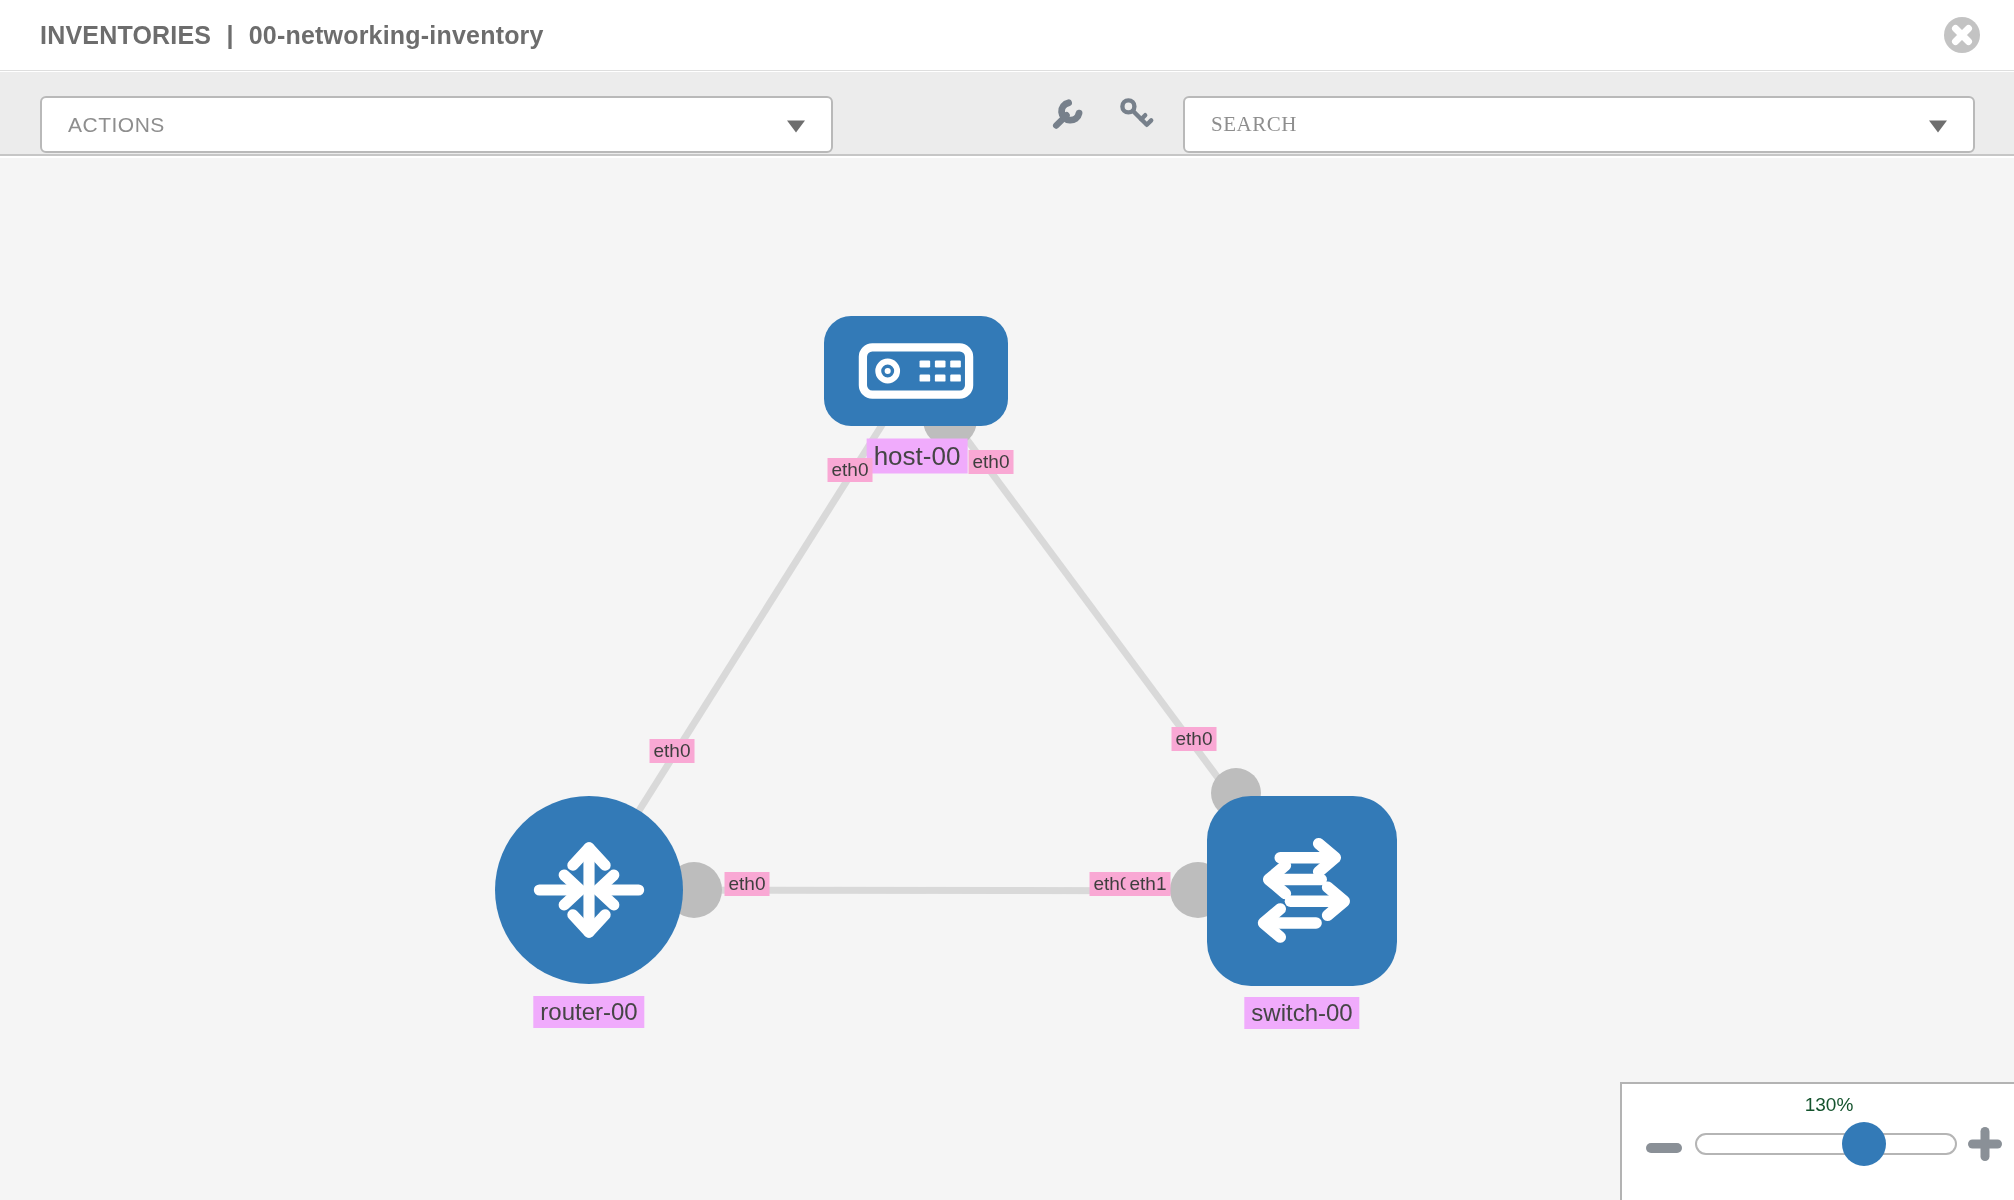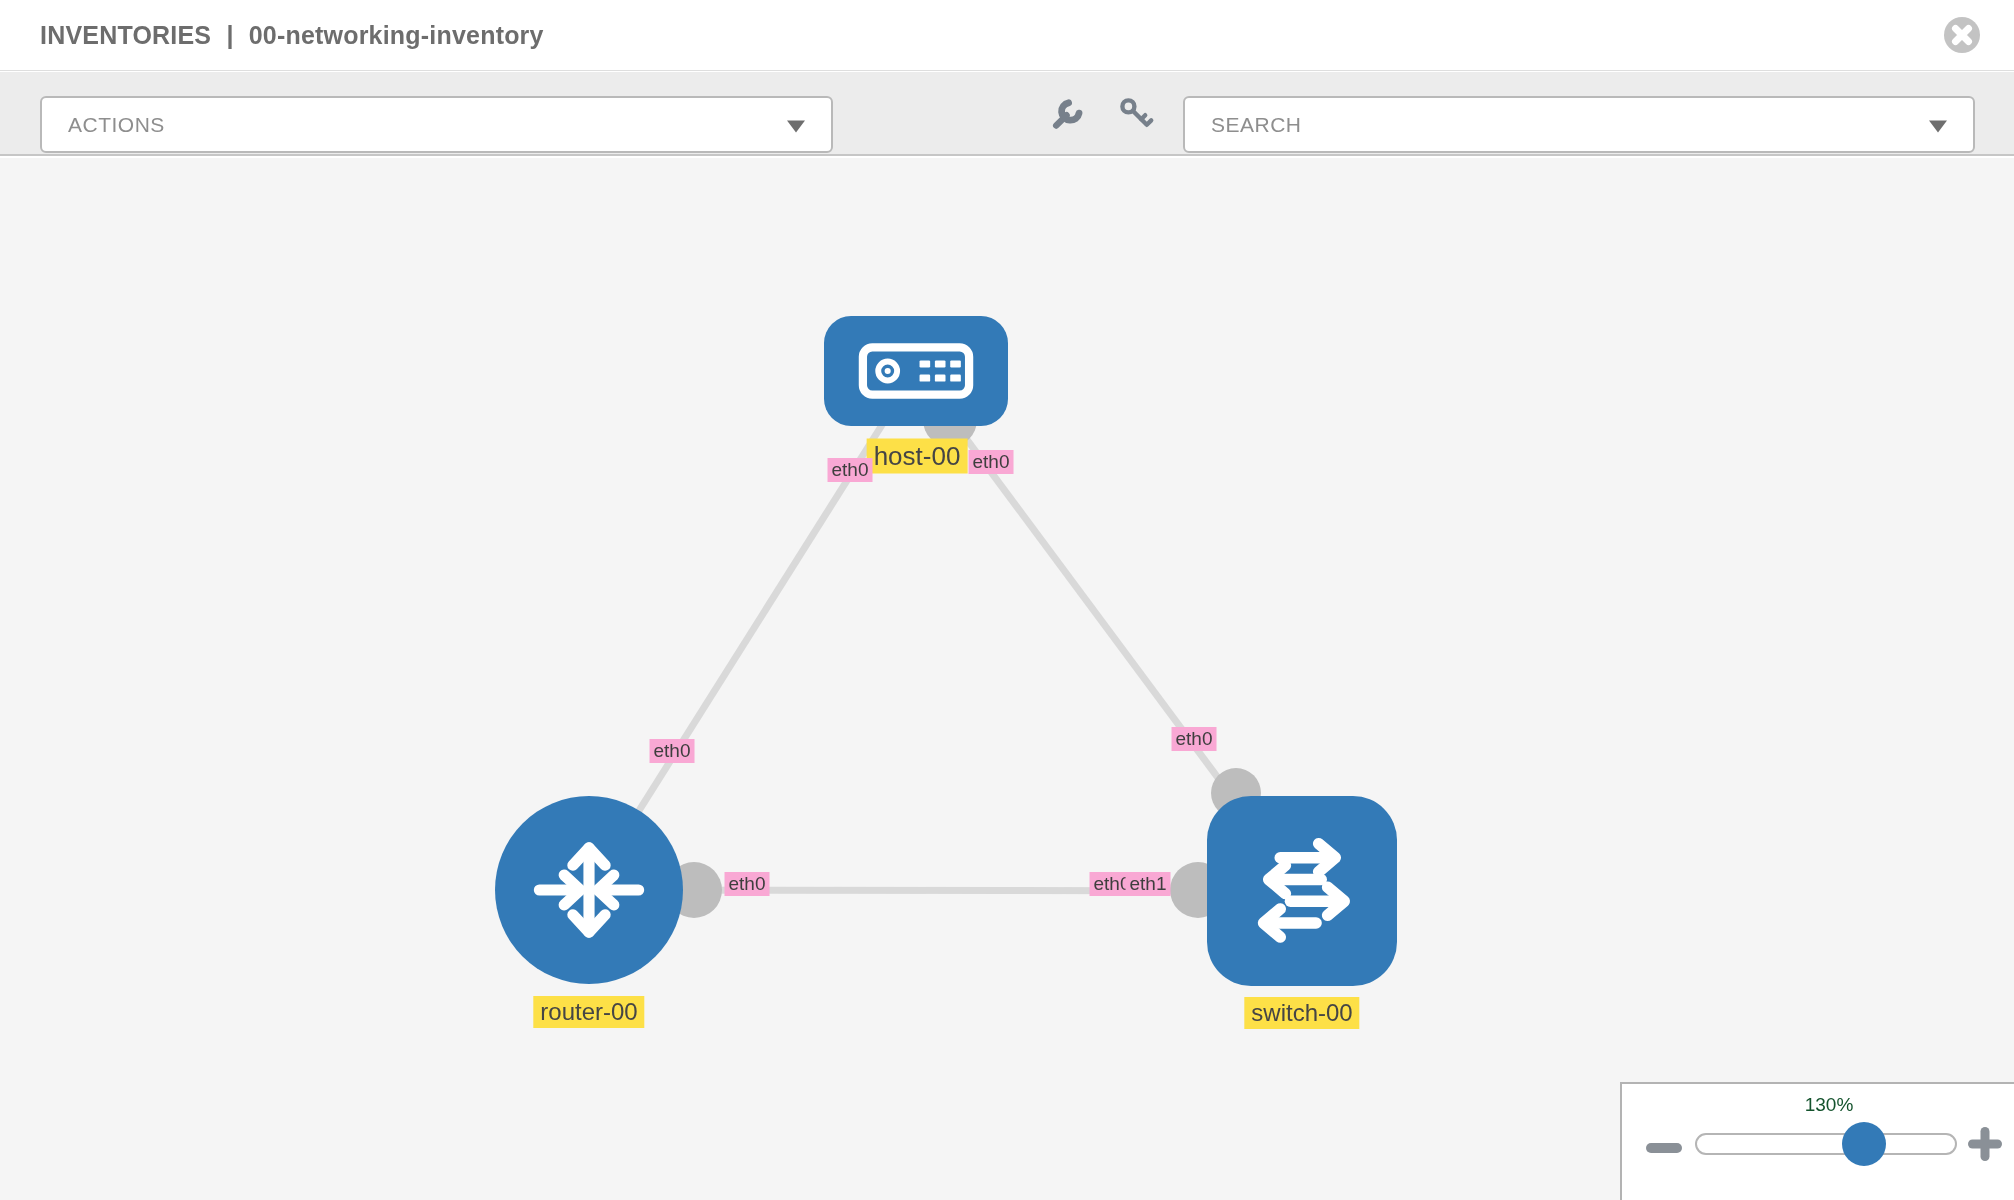--- a/index.html
+++ b/index.html
@@ -17,39 +17,39 @@
     cursor:pointer; }
 
   
   .toolbar { position:absolute; left:0; top:72px; width:2014px; height:84px;
     background:#ececec; border-bottom:2px solid #c6c6c6; }
   .dropdown { position:absolute; top:24px; height:57px; background:#fff;
     border:2px solid #b9b9b9; border-radius:6px; display:flex;
     align-items:center; padding:0 26px; font-size:21px; color:#8e8e8e;
     letter-spacing:.5px; cursor:pointer; }
   .dd-actions { left:40px; width:793px; }
-  .dd-search { left:1183px; width:792px; }
+  .dd-search { left:1183px; width:792px;font-family:Liberation Serif, serif; }
   .caret { position:absolute; right:26px; top:50%; transform:translateY(-38%);
     width:0; height:0; border-left:9px solid transparent;
     border-right:9px solid transparent; border-top:12px solid #6e6e6e; }
   .tool-icon { position:absolute; top:22px; width:40px; height:40px; cursor:pointer; }
   .wrench { left:1047px; } .key { left:1116px; }
 
   
   .canvas { position:absolute; left:0; top:158px; width:2014px; height:1042px;
     background:#f5f5f5; }
   .canvas svg.wires { position:absolute; left:0; top:0; }
 
   .node { position:absolute; background:#337ab7; display:flex;
     align-items:center; justify-content:center; cursor:pointer; }
   .node-host   { left:824px; top:158px; width:184px; height:110px; border-radius:27px; }
   .node-router { left:495px; top:638px; width:188px; height:188px; border-radius:50%; }
   .node-switch { left:1207px; top:638px; width:190px; height:190px; border-radius:44px; }
 
-  .nlabel { position:absolute; transform:translate(-50%,-50%); background:#fde047;
+  .nlabel { position:absolute; transform:translate(-50%,-50%); background:#f0abfc;
     color:#454545; font-size:24px; padding:2px 7px; white-space:nowrap; }
   .nlabel.big { font-size:26px; }
   .iface { position:absolute; transform:translate(-50%,-50%); background:#f9a8d4;
     color:#3e3e3e; font-size:19px; padding:1px 4px; white-space:nowrap; }
 
   
   .zoom-panel { position:absolute; left:1620px; top:924px; width:460px;
     height:200px; background:#fff; border:2px solid #b3b3b3; }
   .zoom-level { position:absolute; left:207px; top:10px;
     transform:translateX(-50%); font-size:19px; color:#14532d; }

